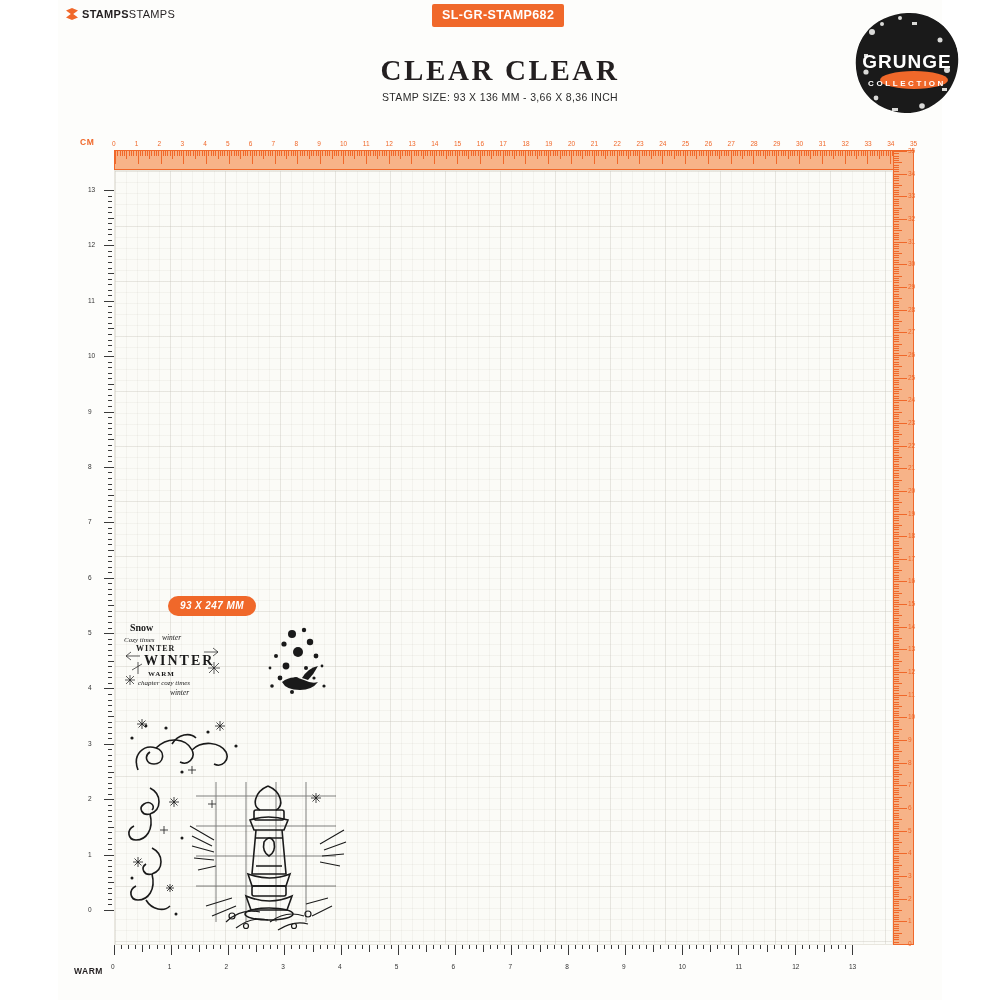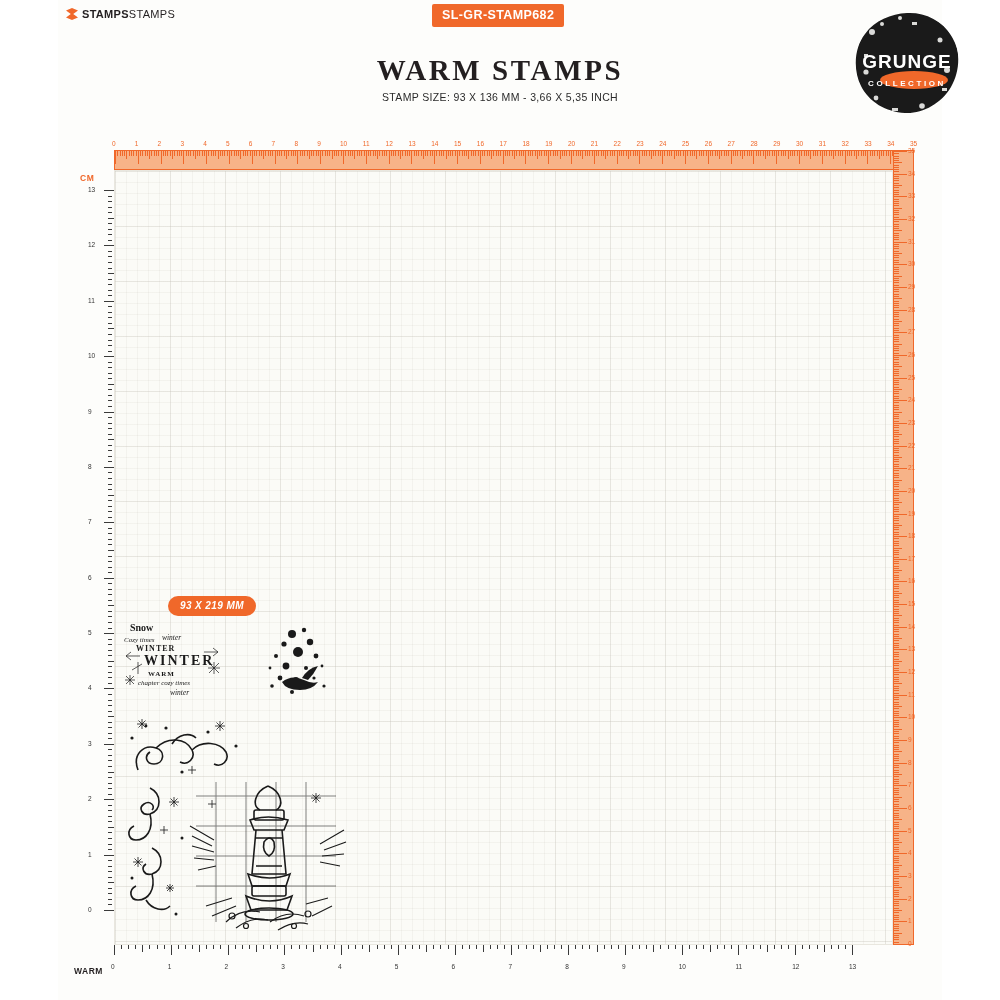--- a/index.html
+++ b/index.html
@@ -53,21 +53,21 @@
   
   .badge{
     position:absolute; right:38px; top:10px;
     width:110px; height:110px;
   }
   .badge svg{display:block;}
 
   
   .cm-label{
     position:absolute; left:80px; top:137px;
-    font-size:8.5px; font-weight:700; color:#f0682a; letter-spacing:.5px;margin-top:36px;
+    font-size:8.5px; font-weight:700; color:#f0682a; letter-spacing:.5px;
   }
   .inch-label{
     position:absolute; left:74px; top:966px;
     font-size:8.5px; font-weight:700; color:#231f20; letter-spacing:.5px;
   }
 
   .ruler-top{
     position:absolute; left:114px; top:150px;
     width:800px; height:20px;
     background:#f7b388;
@@ -128,22 +128,22 @@
 
 <div class="page"></div>
 
 <div class="brand">
   <div class="brand-mark"></div>
   <div class="brand-text"><span>STAMPS</span><span class="light">STAMPS</span></div>
 </div>
 
 <div class="sku">SL-GR-STAMP682</div>
 
-<div class="title">WARM STAMPS</div>
-<div class="subtitle">STAMP SIZE: 93 X 136 MM - 3,66 X 5,35 INCH</div>
+<div class="title">CLEAR CLEAR</div>
+<div class="subtitle">STAMP SIZE: 93 X 136 MM - 3,66 X 8,36 INCH</div>
 
 <div class="badge">
   <svg width="110" height="110" viewBox="0 0 110 110" aria-hidden="true">
     <defs>
       <clipPath id="rough">
         <path d="M55 3 C72 2 90 10 100 26 C109 40 108 62 99 77 C89 94 70 104 53 103 C34 102 17 92 9 76 C1 60 2 38 13 24 C23 10 39 4 55 3 Z"></path>
       </clipPath>
     </defs>
     <g clip-path="url(#rough)">
       <circle cx="55" cy="53" r="52" fill="#1a1a1a"></circle>
@@ -1213,21 +1213,21 @@
     <div class="tickline dark" style="left: 695.423px; top: 0px; width: 1px; height: 4px;"></div>
     <div class="tickline dark" style="left: 702.519px; top: 0px; width: 1px; height: 4px;"></div>
     <div class="tickline dark" style="left: 709.615px; top: 0px; width: 1px; height: 7px;"></div>
     <div class="tickline dark" style="left: 716.712px; top: 0px; width: 1px; height: 4px;"></div>
     <div class="tickline dark" style="left: 723.808px; top: 0px; width: 1px; height: 4px;"></div>
     <div class="tickline dark" style="left: 730.904px; top: 0px; width: 1px; height: 4px;"></div>
     <div class="tickline dark" style="left: 738px; top: 0px; width: 1px; height: 10px;"></div>
     <div class="tnum dark" style="left: 735px; top: 18px;">13</div>
   </div>
 
-<div class="size-pill">93 X 219 MM</div>
+<div class="size-pill">93 X 247 MM</div>
 
 <div class="art">
 
   <svg style="left:4px; top:448px;" width="135" height="85" viewBox="0 0 135 85">
     <g fill="#1a1a1a" font-family="Liberation Serif, serif">
       <text x="12" y="13" font-size="10" font-weight="700">Snow</text>
       <text x="6" y="24" font-size="7" font-style="italic">Cozy times</text>
       <text x="44" y="22" font-size="7.5" font-style="italic">winter</text>
       <text x="18" y="33" font-size="8" font-weight="700" letter-spacing="1">WINTER</text>
       <text x="26" y="47" font-size="14" font-weight="700" letter-spacing="2">WINTER</text>

